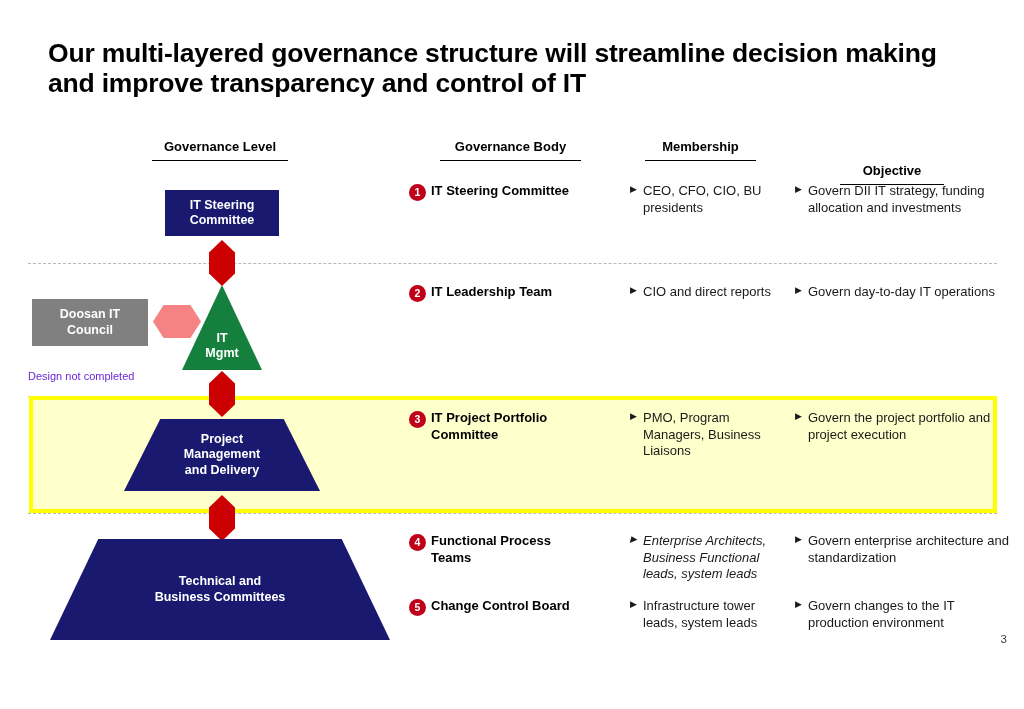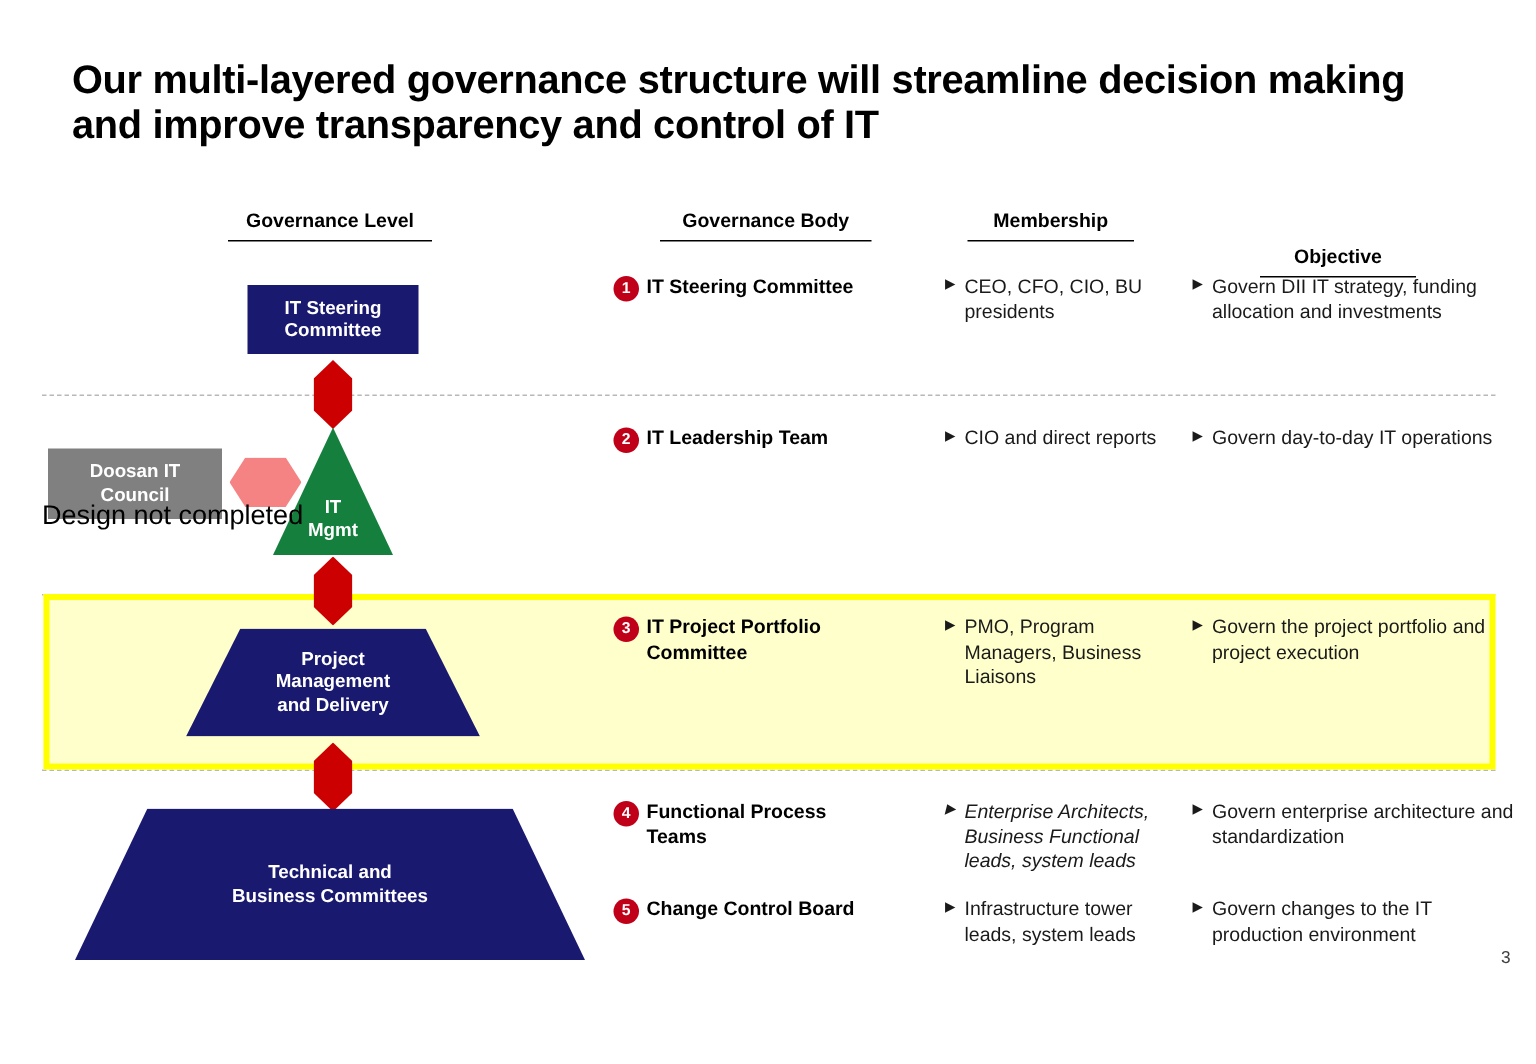--- a/index.html
+++ b/index.html
@@ -151,23 +151,23 @@
     width: 116px;
     height: 47px;
     background: #808080;
     display: flex;
     align-items: center;
     justify-content: center;
   }
   #doosan-note {
     position: absolute;
     left: 28px;
-    top: 333px;
-    font-size: 18px;
-    color: #000000;
+    top: 370px;
+    font-size: 11px;
+    color: #6d28d9;
     white-space: nowrap;
   }
   #pink-hex {
     position: absolute;
     left: 153px;
     top: 305px;
     width: 48px;
     height: 33px;
     background: #f58383;
     clip-path: polygon(0% 50%, 22% 0%, 78% 0%, 100% 50%, 78% 100%, 22% 100%);

